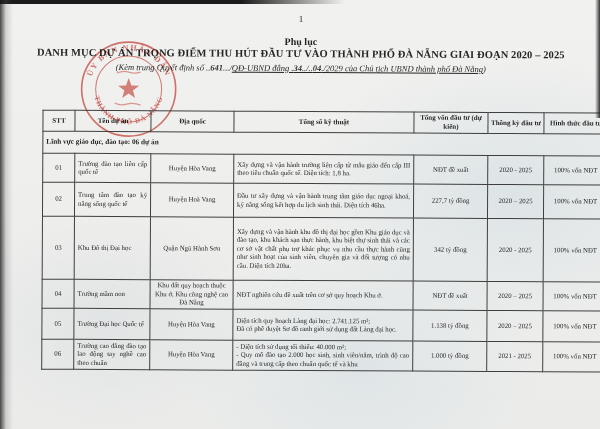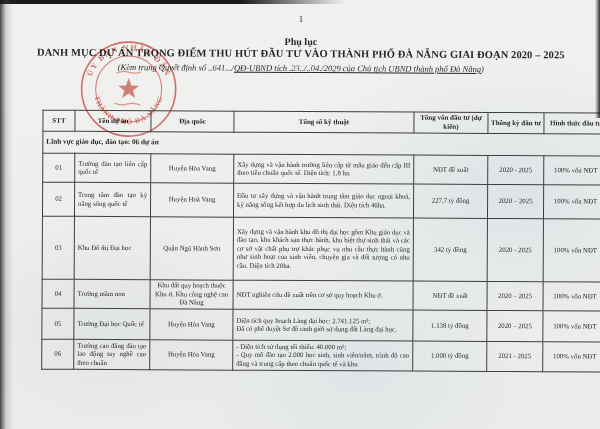--- a/index.html
+++ b/index.html
@@ -22,21 +22,21 @@
     background:linear-gradient(to right, rgba(24,24,24,.78), rgba(95,95,95,.22) 45%, rgba(120,120,120,0));}
   .edge-right{right:0;top:0;width:5px;height:118px;
     background:linear-gradient(to left, rgba(18,18,18,.85), rgba(18,18,18,0));}
 
   .center{position:absolute;left:0;width:100%;text-align:center;}
   .pageno{top:14px;font-size:9px;}
   .appendix{top:36px;font-size:10px;font-weight:bold;}
   .doctitle{top:48px;font-size:10.5px;font-weight:bold;letter-spacing:.1px;}
   .docsub{top:63px;font-size:8.5px;font-style:italic;}
   .docsub .u{text-decoration:underline;}
-  .docsub .hw{font-weight:normal;color:#333;}
+  .docsub .hw{font-weight:bold;color:#333;}
 
   
   .seal{position:absolute;left:76px;top:38px;width:104px;height:104px;
     mix-blend-mode:multiply;opacity:.82;}
 
   
   table.doc{position:absolute;left:42px;top:111px;width:565px;
     border-collapse:collapse;table-layout:fixed;font-size:6.8px;line-height:1.25;}
   table.doc td,table.doc th{border:1px solid #3f3f3f;padding:1px 3px;
     vertical-align:middle;overflow:hidden;}
@@ -49,21 +49,21 @@
   .c-von,.c-ky,.c-ht{text-align:center;}
 </style>
 </head>
 <body>
 
 <div class="page">
 
   <div class="center pageno">1</div>
   <div class="center appendix">Phụ lục</div>
   <div class="center doctitle">DANH MỤC DỰ ÁN TRỌNG ĐIỂM THU HÚT ĐẦU TƯ VÀO THÀNH PHỐ ĐÀ NẴNG GIAI ĐOẠN 2020 – 2025</div>
-  <div class="center docsub"><span>(Kèm trung Quyết định số ..</span><span class="hw">641</span><span>.../</span><span class="u"><span>QĐ-UBND tích .</span><span class="hw">23</span><span>../..</span><span class="hw">04</span><span>./2029 của Chủ tịch UBND thành phố Đà Nẵng</span></span><span>)</span></div>
+  <div class="center docsub"><span>(Kèm trung Quyết định số ..</span><span class="hw">641</span><span>.../</span><span class="u"><span>QĐ-UBND đẳng .</span><span class="hw">34</span><span>../..</span><span class="hw">04</span><span>./2029 của Chủ tịch UBND thành phố Đà Nẵng</span></span><span>)</span></div>
 
   <svg class="seal" viewBox="0 0 104 104">
     <circle cx="52" cy="52" r="47" fill="none" stroke="#bf372e" stroke-width="1.6" opacity=".85"></circle>
     <circle cx="52" cy="52" r="33" fill="none" stroke="#bf372e" stroke-width="1" opacity=".8"></circle>
     <defs>
       <path id="arcTop" d="M 13,52 A 39,39 0 0 1 91,52"></path>
       <path id="arcBot" d="M 17,52 A 35,35 0 0 0 87,52"></path>
     </defs>
     <text font-size="8" font-weight="bold" fill="#bf372e" letter-spacing="1.5" opacity=".85" font-family="Liberation Serif, serif">
       <textPath href="#arcTop" startOffset="50%" text-anchor="middle">ỦY BAN NHÂN DÂN</textPath>

